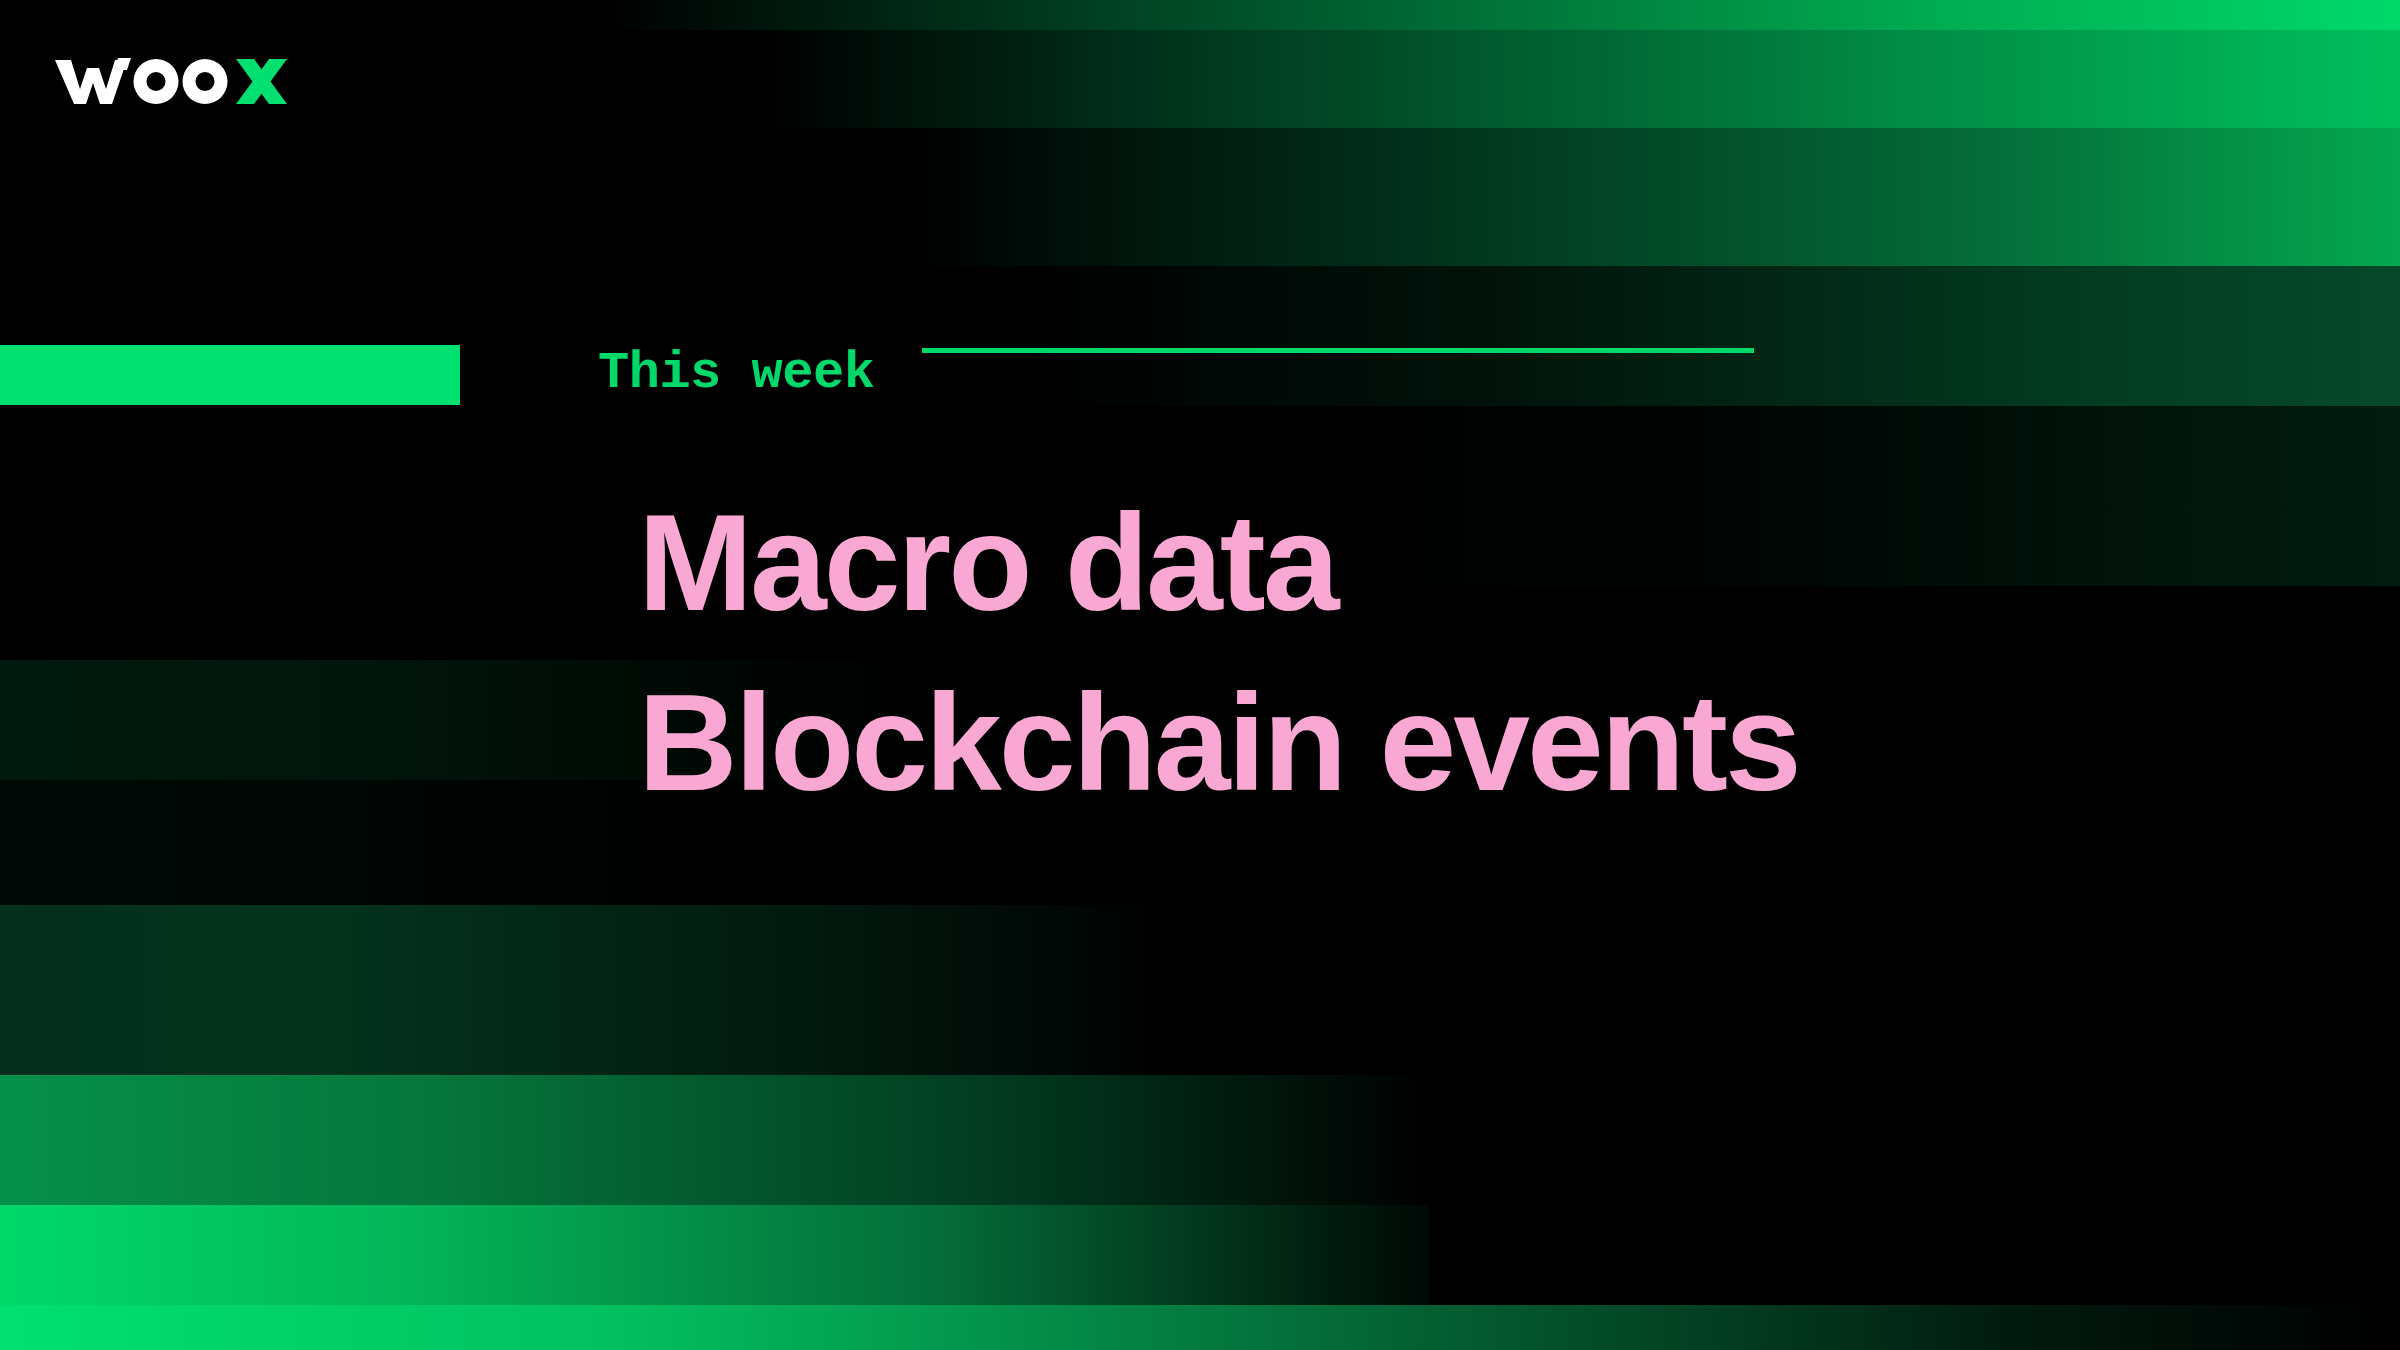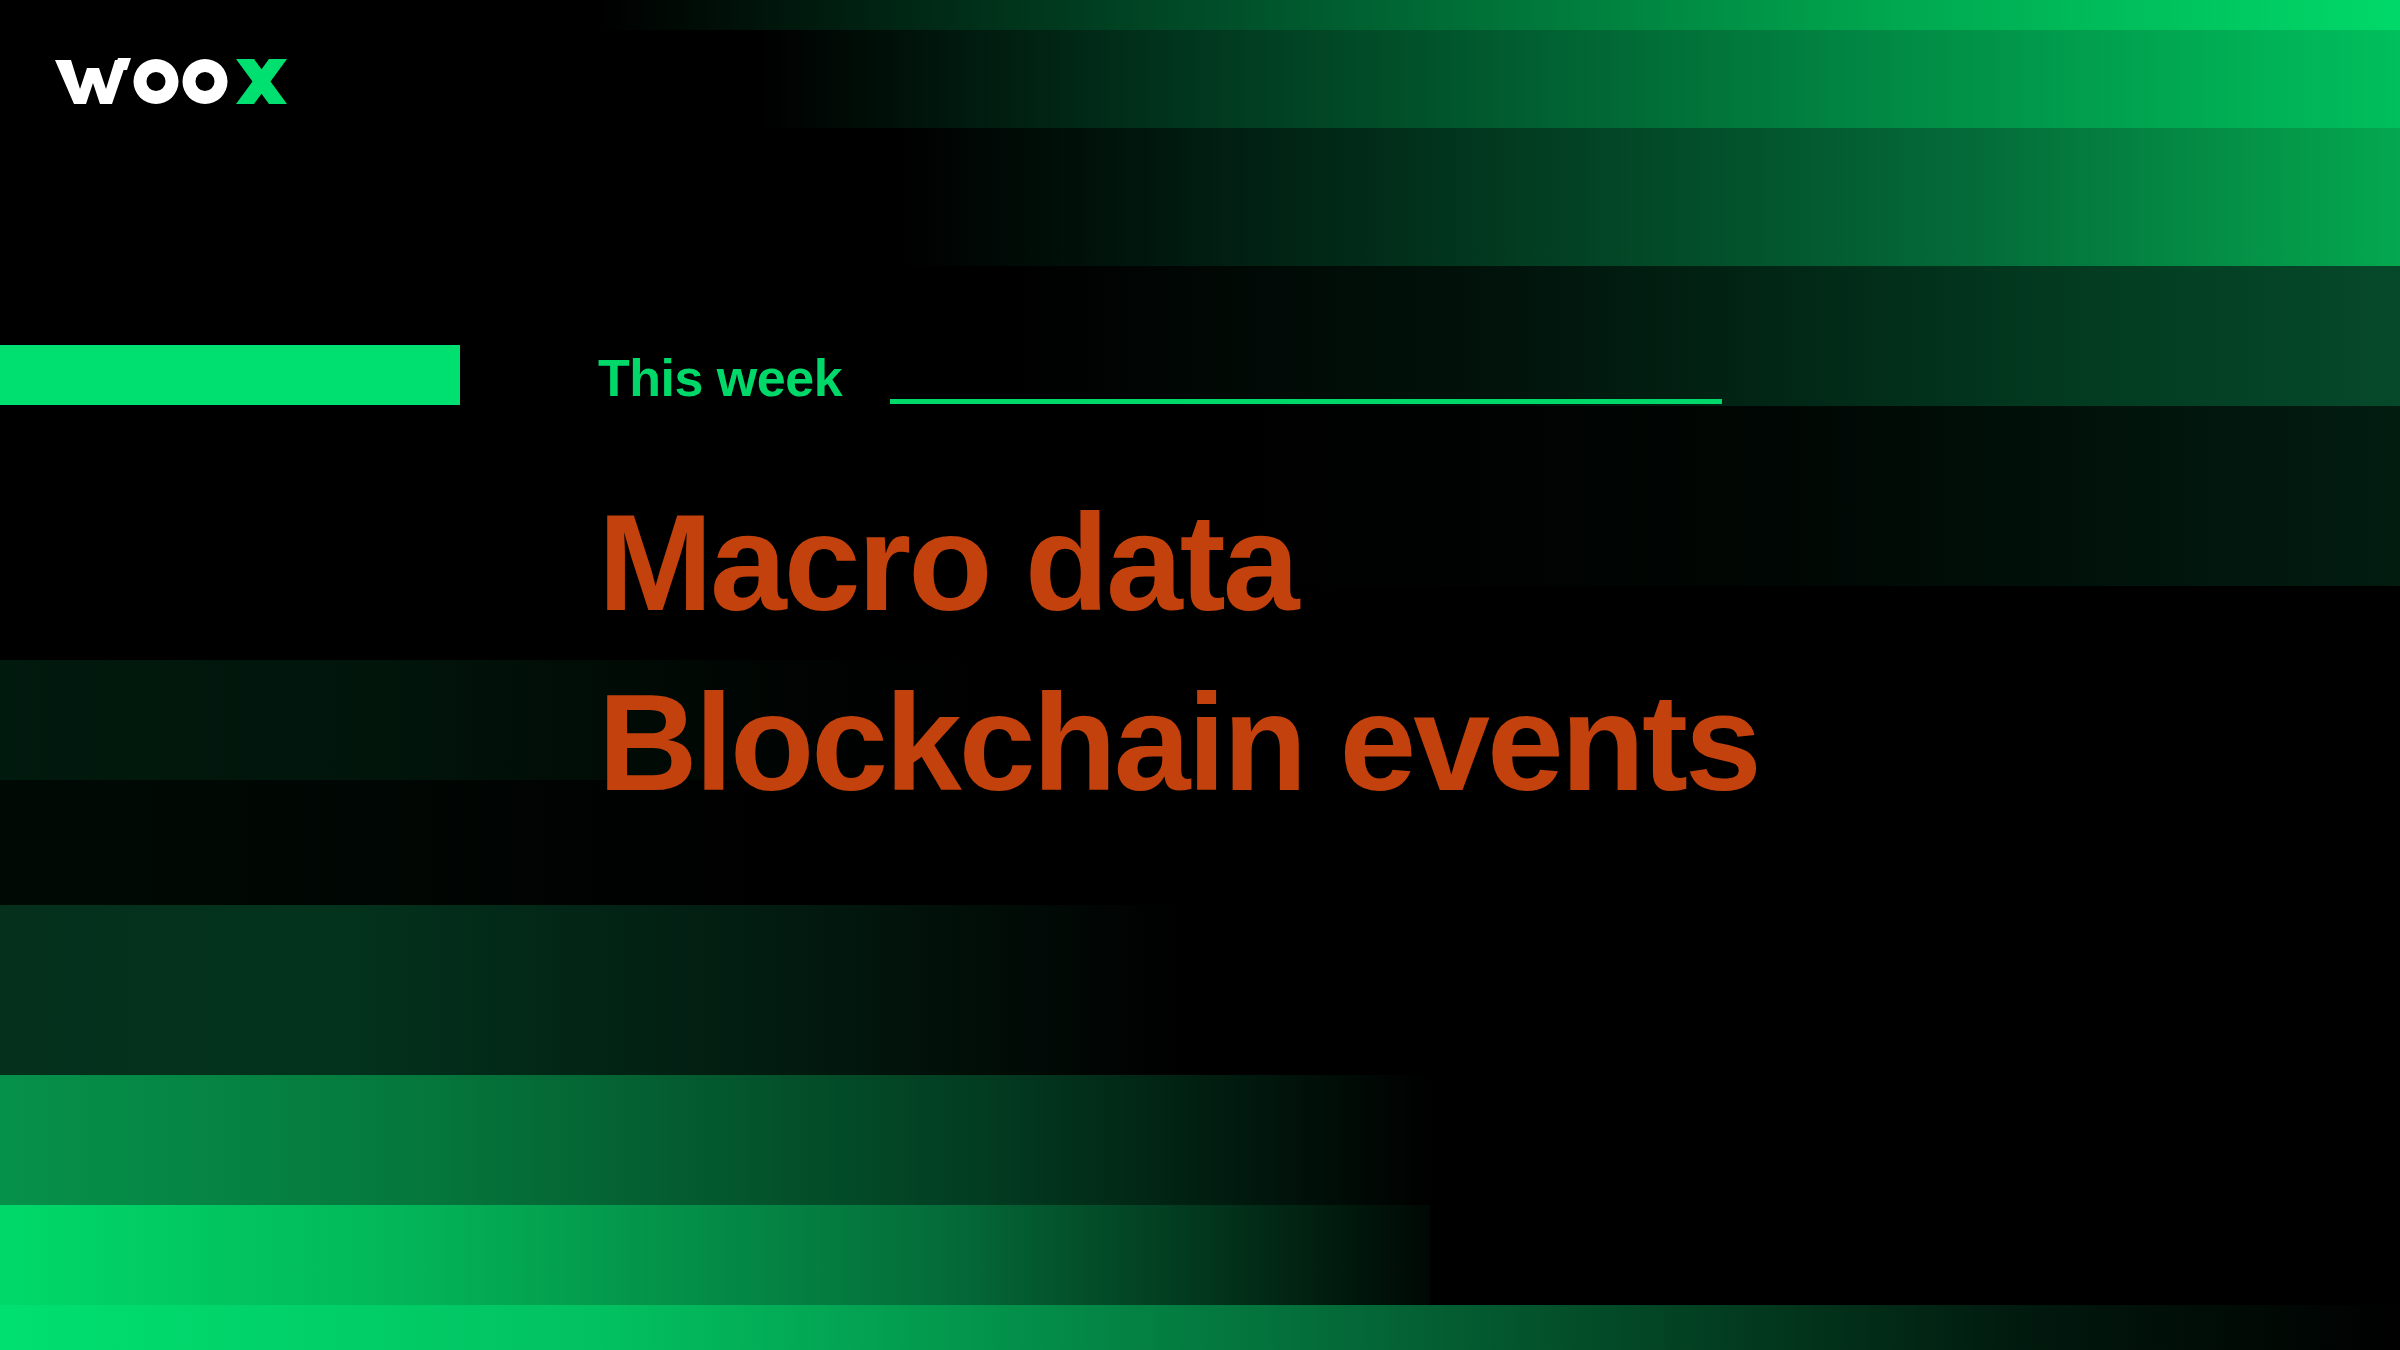--- a/index.html
+++ b/index.html
@@ -43,23 +43,23 @@
   }
   #logo svg { display:block; width:232px; height:58px; }
 
   
   #accent-bar {
     position:absolute; left:0; top:345px;
     width:460px; height:60px;
     background:#00E070;
   }
   #eyebrow-row {
-    position:absolute; left:598px; top:340px;
+    position:absolute; left:598px; top:348px;
     height:64px;
-    display:flex; align-items:flex-end;
+    display:flex; align-items:flex-start;font-family:Liberation Mono, monospace;
   }
   #eyebrow-label {
     color:#00D96A;
     font-size:52px;
     font-weight:700;
     letter-spacing:-0.5px;
     line-height:1;
     white-space:nowrap;
   }
   #eyebrow-rule {
@@ -67,26 +67,27 @@
     width:832px; height:5px;
     background:#00D96A;
   }
 
   
   #headline {
     position:absolute; left:598px; top:472px;
     width:1700px;
   }
   .headline-line {
-    color:#c2410c;
+    color:#f9a8d4;
     font-size:138px;
     font-weight:700;
     line-height:180px;
     letter-spacing:-3px;
     white-space:nowrap;
+    margin-left:40px;
   }
 </style>
 </head>
 <body>
 
 <div id="banner">
 
   <div class="bg-layer">
     <div class="stripe s-t1"></div>
     <div class="stripe s-t2"></div>

